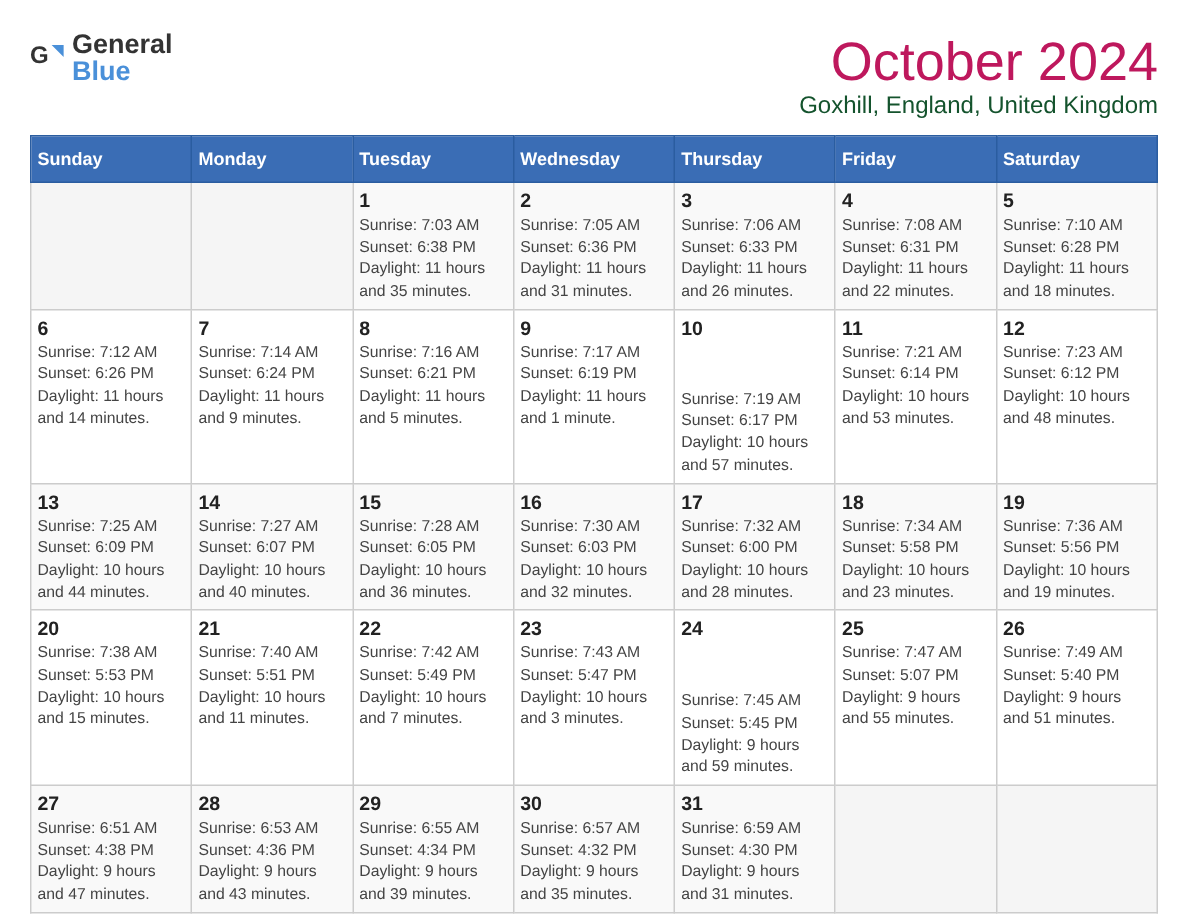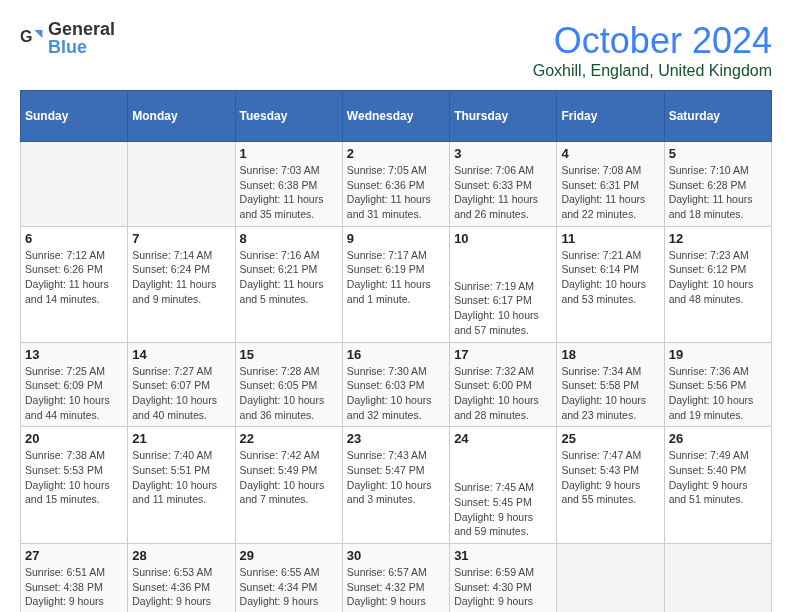--- a/index.html
+++ b/index.html
@@ -35,36 +35,36 @@
     }
     .logo-icon {
       width: 24px;
       height: 24px;
     }
     .title-area {
       text-align: right;
     }
     .month-title {
       font-size: 36px;
-      color: #3b82f6;
+      color: #be185d;
       font-weight: normal;
     }
     .location {
       font-size: 16px;
       color: #14532d;
     }
     table {
       width: 100%;
       border-collapse: collapse;
       font-size: 11px;
     }
     thead th {
       background-color: #3a6db5;
       color: #fff;
-      padding: 18px 4px;
+      padding: 8px 4px;
       text-align: left;
       font-size: 12px;
       font-weight: bold;
       border: 1px solid #2a5da0;
     }
     tbody td {
       border: 1px solid #ccc;
       vertical-align: top;
       padding: 4px;
       width: 107px;
@@ -271,21 +271,21 @@
         </td>
         <td>
           <div class="day-number">24</div>
           <div class="day-info" style="white-space: pre-line; margin-top: 34px;">Sunrise: 7:45 AM
 Sunset: 5:45 PM
 Daylight: 9 hours and 59 minutes.</div>
         </td>
         <td>
           <div class="day-number">25</div>
           <div class="day-info" style="white-space: pre-line;">Sunrise: 7:47 AM
-Sunset: 5:43 PM
+Sunset: 5:07 PM
 Daylight: 9 hours and 55 minutes.</div>
         </td>
         <td>
           <div class="day-number">26</div>
           <div class="day-info" style="white-space: pre-line;">Sunrise: 7:49 AM
 Sunset: 5:40 PM
 Daylight: 9 hours and 51 minutes.</div>
         </td>
       </tr>
       <tr>

